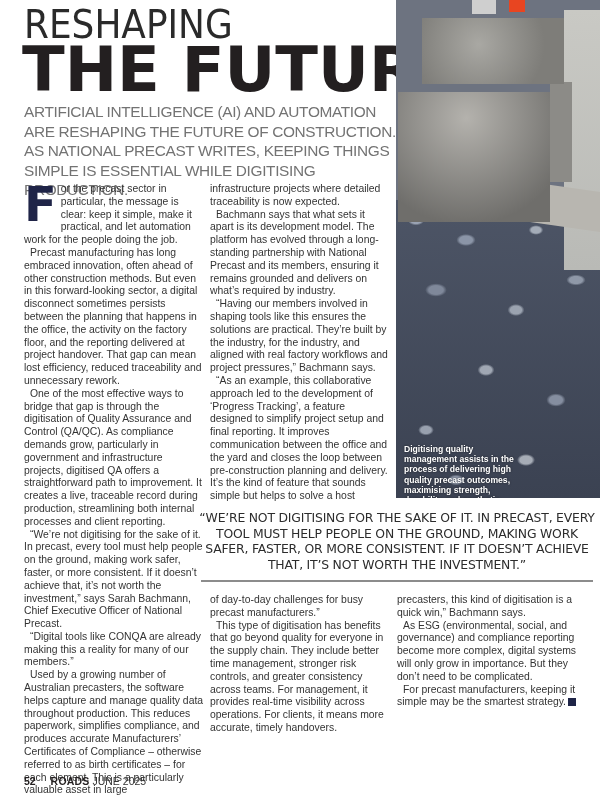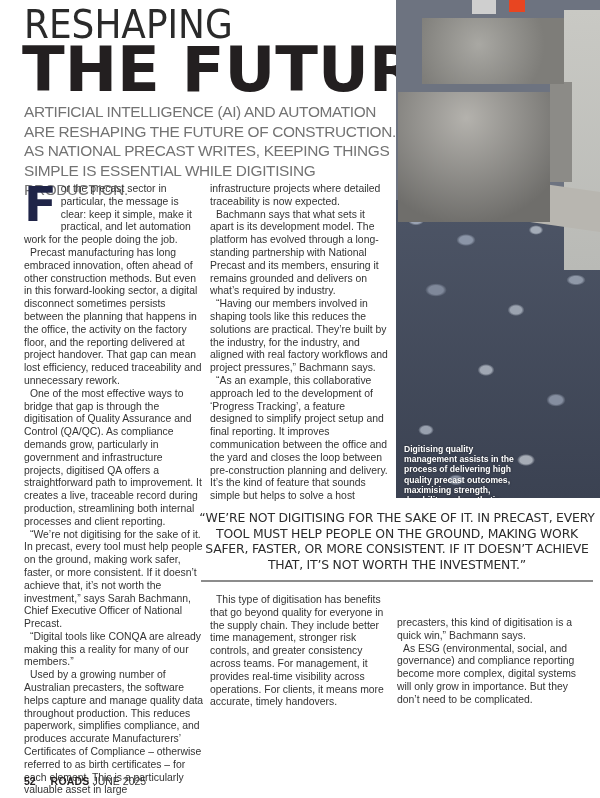--- a/index.html
+++ b/index.html
@@ -15,21 +15,21 @@
   .standfirst { position:absolute; left:24px; top:102px; width:372px; font-size:15.4px;
                 line-height:19.5px; color:#737373; font-family:Liberation Sans, sans-serif;
                 letter-spacing:-0.35px; }
   .col { position:absolute; font-size:10.4px; line-height:12.8px; color:#333;
          font-family:"Liberation Sans", sans-serif; }
   .col p { margin:0; text-indent:6px; }
   .col p.noindent { text-indent:0; }
   .col1 { left:24px; top:183px; width:180px; }
   .col2 { left:210px; top:183px; width:180px; }
   .col2b { left:210px; top:594px; width:180px; }
-  .col3b { left:397px; top:594px; width:180px;margin-top:23px; }
+  .col3b { left:397px; top:594px; width:180px; }
   .dropcap { float:left; font-size:48px; line-height:40px; font-weight:bold;
              color:#1f2447; margin:1px 4px 0 0; font-family:"DejaVu Sans", sans-serif; }
   .photo { position:absolute; left:396px; top:0; width:204px; height:498px; overflow:hidden;
            background:#6d7380; }
   .photo .wall-top { position:absolute; left:26px; top:18px; width:142px; height:66px;
            background:radial-gradient(circle at 40% 40%, #a9a8a3, #7e7d79 70%); }
   .photo .wall-bot { position:absolute; left:2px; top:92px; width:152px; height:130px;
            background:radial-gradient(circle at 45% 20%, #b4b2ad, #6f6e6b 80%); }
   .photo .wall-side { position:absolute; left:154px; top:82px; width:22px; height:100px; background:#8c8b87; }
   .photo .pale { position:absolute; left:168px; top:10px; width:36px; height:260px;
@@ -77,45 +77,47 @@
   <p>Precast manufacturing has long embraced innovation, often ahead of other construction methods. But even in this forward-looking sector, a digital disconnect sometimes persists between the planning that happens in the office, the activity on the factory floor, and the reporting delivered at project handover. That gap can mean lost efficiency, reduced traceability and unnecessary rework.</p>
   <p>One of the most effective ways to bridge that gap is through the digitisation of Quality Assurance and Control (QA/QC). As compliance demands grow, particularly in government and infrastructure projects, digitised QA offers a straightforward path to improvement. It creates a live, traceable record during production, streamlining both internal processes and client reporting.</p>
   <p>“We’re not digitising for the sake of it. In precast, every tool must help people on the ground, making work safer, faster, or more consistent. If it doesn’t achieve that, it’s not worth the investment,” says Sarah Bachmann, Chief Executive Officer of National Precast.</p>
   <p>“Digital tools like CONQA are already making this a reality for many of our members.”</p>
   <p>Used by a growing number of Australian precasters, the software helps capture and manage quality data throughout production. This reduces paperwork, simplifies compliance, and produces accurate Manufacturers’ Certificates of Compliance – otherwise referred to as birth certificates – for each element. This is a particularly valuable asset in large</p>
 </div>
 
 <div class="col col2">
   <p class="noindent">infrastructure projects where detailed traceability is now expected.</p>
   <p>Bachmann says that what sets it apart is its development model. The platform has evolved through a long-standing partnership with National Precast and its members, ensuring it remains grounded and delivers on what’s required by industry.</p>
-  <p>“Having our members involved in shaping tools like this reduces the solutions are practical. They’re built by the industry, for the industry, and aligned with real factory workflows and project pressures,” Bachmann says.</p>
+  <p>“Having our members involved in shaping tools like this ensures the solutions are practical. They’re built by the industry, for the industry, and aligned with real factory workflows and project pressures,” Bachmann says.</p>
   <p>“As an example, this collaborative approach led to the development of ‘Progress Tracking’, a feature designed to simplify project setup and final reporting. It improves communication between the office and the yard and closes the loop between pre-construction planning and delivery. It’s the kind of feature that sounds simple but helps to solve a host</p>
 </div>
 
 <div class="photo">
   <div class="rocks"></div>
   <div class="pale"></div>
   <div class="sand"></div>
   <div class="wall-bot"></div>
   <div class="wall-side"></div>
   <div class="wall-top"></div>
   <div class="post"></div>
   <div class="cone"></div>
   <div class="caption">Digitising quality management assists in the process of delivering high quality precast outcomes, maximising strength, durability and aesthetic results.</div>
 </div>
 
 <div class="pullquote">“WE’RE NOT DIGITISING FOR THE SAKE OF IT. IN PRECAST, EVERY TOOL MUST HELP PEOPLE ON THE GROUND, MAKING WORK SAFER, FASTER, OR MORE CONSISTENT. IF IT DOESN’T ACHIEVE THAT, IT’S NOT WORTH THE INVESTMENT.”</div>
 <div class="pq-rule"></div>
 
 <div class="col col2b">
+  <p class="noindent">of day-to-day challenges for busy precast manufacturers.”</p>
   <p>This type of digitisation has benefits that go beyond quality for everyone in the supply chain. They include better time management, stronger risk controls, and greater consistency across teams. For management, it provides real-time visibility across operations. For clients, it means more accurate, timely handovers.</p>
 </div>
 
 <div class="col col3b">
   <p class="noindent">precasters, this kind of digitisation is a quick win,” Bachmann says.</p>
   <p>As ESG (environmental, social, and governance) and compliance reporting become more complex, digital systems will only grow in importance. But they don’t need to be complicated.</p>
+  <p><span>For precast manufacturers, keeping it simple may be the smartest strategy.</span><span class="endmark"></span></p>
 </div>
 
 <div class="folio">
   <span class="num">52</span>
   <span class="mag">ROADS</span>
   <span class="date">JUNE 2025</span>
 </div>
 
 </body></html>

